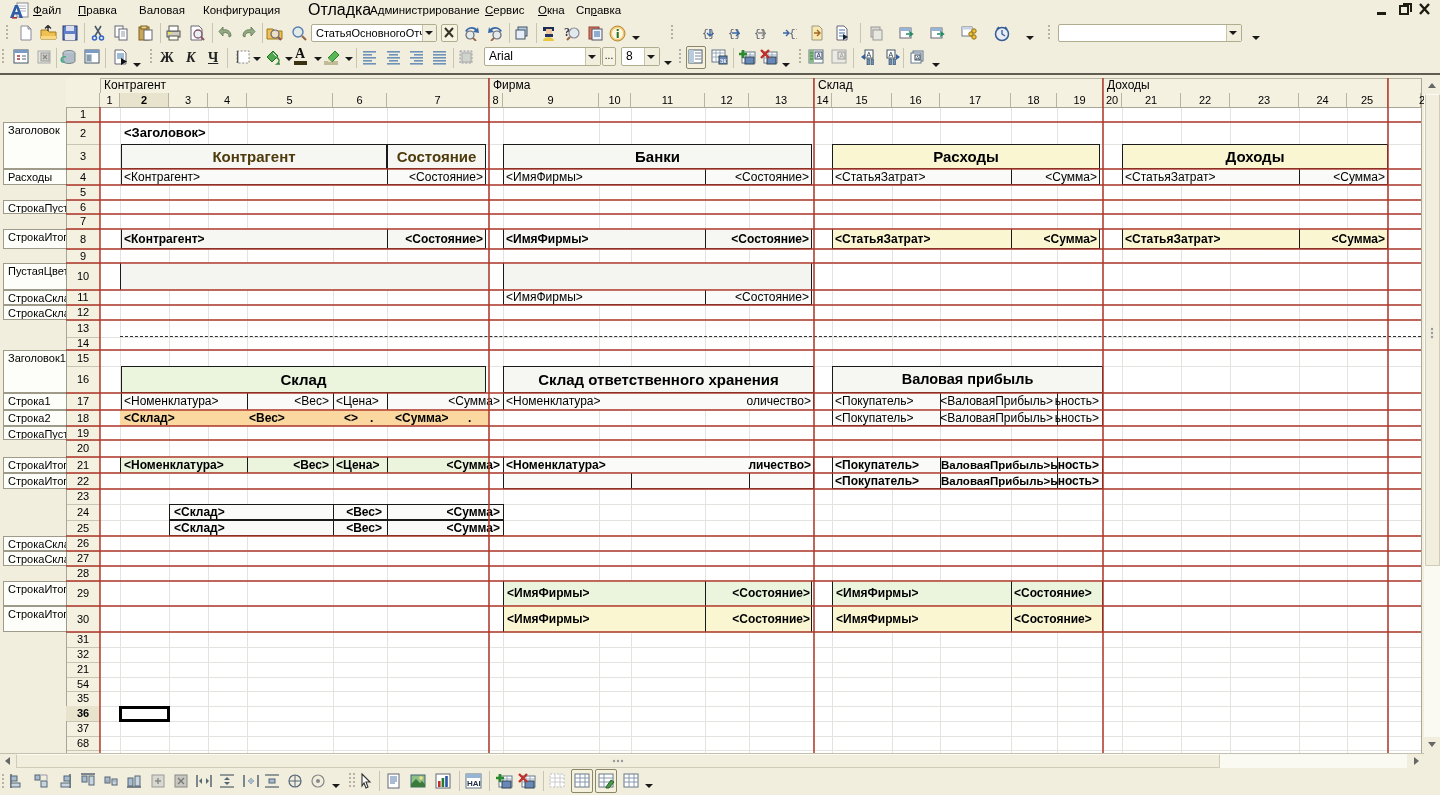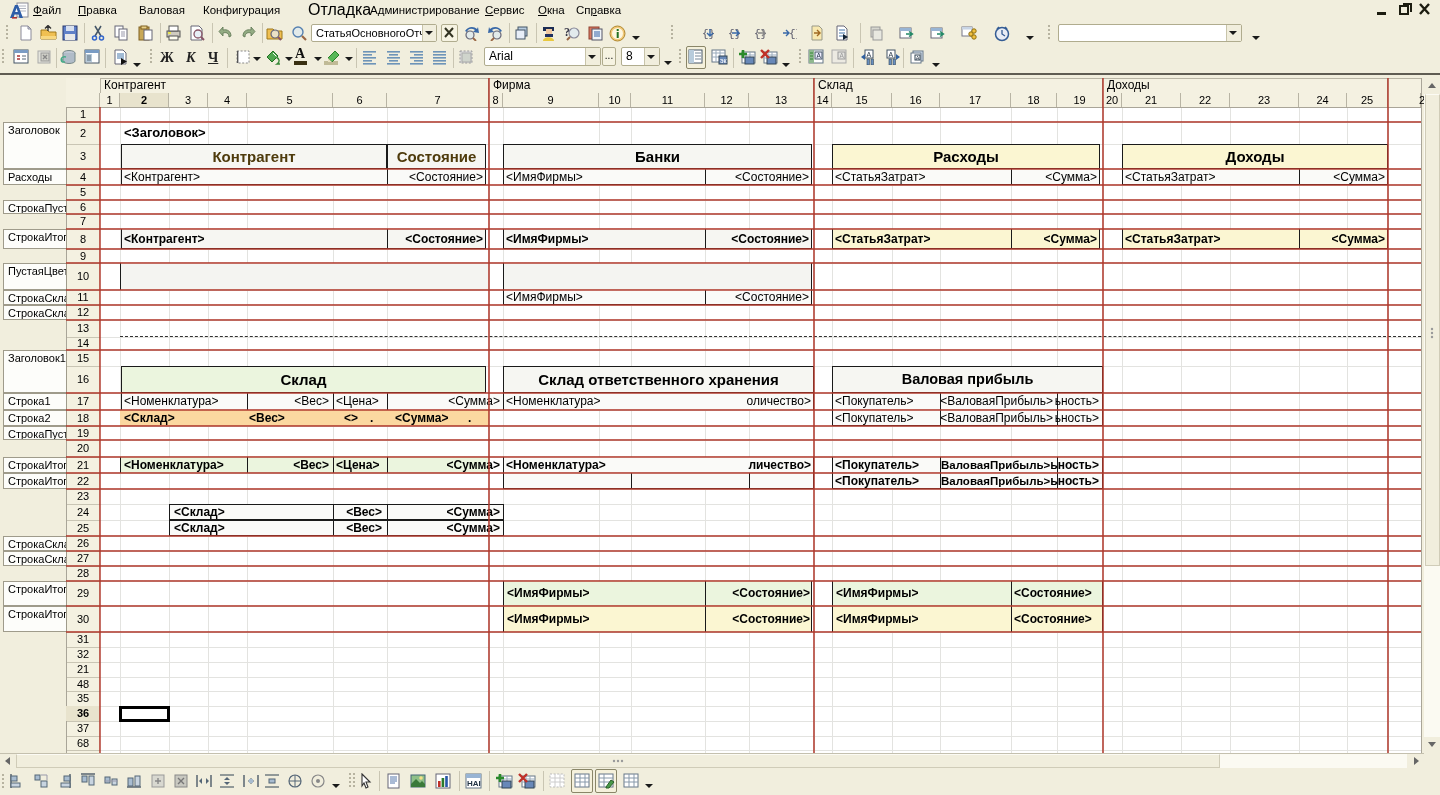--- a/index.html
+++ b/index.html
@@ -175,21 +175,21 @@
 <div style="left:66px;top:504px;width:34px;height:16px;background:transparent;font-size:11px;line-height:16px;text-align:center;font-weight:normal;color:#000">24</div>
 <div style="left:66px;top:520px;width:34px;height:16px;background:transparent;font-size:11px;line-height:16px;text-align:center;font-weight:normal;color:#000">25</div>
 <div style="left:66px;top:536px;width:34px;height:15px;background:transparent;font-size:11px;line-height:15px;text-align:center;font-weight:normal;color:#000">26</div>
 <div style="left:66px;top:551px;width:34px;height:15px;background:transparent;font-size:11px;line-height:15px;text-align:center;font-weight:normal;color:#000">27</div>
 <div style="left:66px;top:566px;width:34px;height:15px;background:transparent;font-size:11px;line-height:15px;text-align:center;font-weight:normal;color:#000">28</div>
 <div style="left:66px;top:581px;width:34px;height:25px;background:transparent;font-size:11px;line-height:25px;text-align:center;font-weight:normal;color:#000">29</div>
 <div style="left:66px;top:606px;width:34px;height:26px;background:transparent;font-size:11px;line-height:26px;text-align:center;font-weight:normal;color:#000">30</div>
 <div style="left:66px;top:632px;width:34px;height:15px;background:transparent;font-size:11px;line-height:15px;text-align:center;font-weight:normal;color:#000">31</div>
 <div style="left:66px;top:647px;width:34px;height:15px;background:transparent;font-size:11px;line-height:15px;text-align:center;font-weight:normal;color:#000">32</div>
 <div style="left:66px;top:662px;width:34px;height:15px;background:transparent;font-size:11px;line-height:15px;text-align:center;font-weight:normal;color:#000">21</div>
-<div style="left:66px;top:677px;width:34px;height:14px;background:transparent;font-size:11px;line-height:14px;text-align:center;font-weight:normal;color:#000">48</div>
+<div style="left:66px;top:677px;width:34px;height:14px;background:transparent;font-size:11px;line-height:14px;text-align:center;font-weight:normal;color:#000">54</div>
 <div style="left:66px;top:691px;width:34px;height:15px;background:transparent;font-size:11px;line-height:15px;text-align:center;font-weight:normal;color:#000">35</div>
 <div style="left:66px;top:706px;width:34px;height:15px;background:#e8e3cd;font-size:11px;line-height:15px;text-align:center;font-weight:bold;color:#000">36</div>
 <div style="left:66px;top:721px;width:34px;height:15px;background:transparent;font-size:11px;line-height:15px;text-align:center;font-weight:normal;color:#000">37</div>
 <div style="left:66px;top:736px;width:34px;height:14px;background:transparent;font-size:11px;line-height:14px;text-align:center;font-weight:normal;color:#000">68</div>
 <div style="left:3px;top:122px;width:64px;height:47px;background:#fdfdfa;border:1px solid #9f9b8b;font-size:11px;line-height:14px;color:#000;overflow:hidden;padding-left:4px">Заголовок</div>
 <div style="left:3px;top:169px;width:64px;height:16px;background:#fdfdfa;border:1px solid #9f9b8b;font-size:11px;line-height:14px;color:#000;overflow:hidden;padding-left:4px">Расходы</div>
 <div style="left:3px;top:200px;width:64px;height:14px;background:#fdfdfa;border:1px solid #9f9b8b;font-size:11px;line-height:14px;color:#000;overflow:hidden;padding-left:4px">СтрокаПуст</div>
 <div style="left:3px;top:229px;width:64px;height:20px;background:#fdfdfa;border:1px solid #9f9b8b;font-size:11px;line-height:14px;color:#000;overflow:hidden;padding-left:4px">СтрокаИтог</div>
 <div style="left:3px;top:263px;width:64px;height:27px;background:#fdfdfa;border:1px solid #9f9b8b;font-size:11px;line-height:14px;color:#000;overflow:hidden;padding-left:4px">ПустаяЦвет</div>
 <div style="left:3px;top:290px;width:64px;height:15px;background:#fdfdfa;border:1px solid #9f9b8b;font-size:11px;line-height:14px;color:#000;overflow:hidden;padding-left:4px">СтрокаСклад</div>

